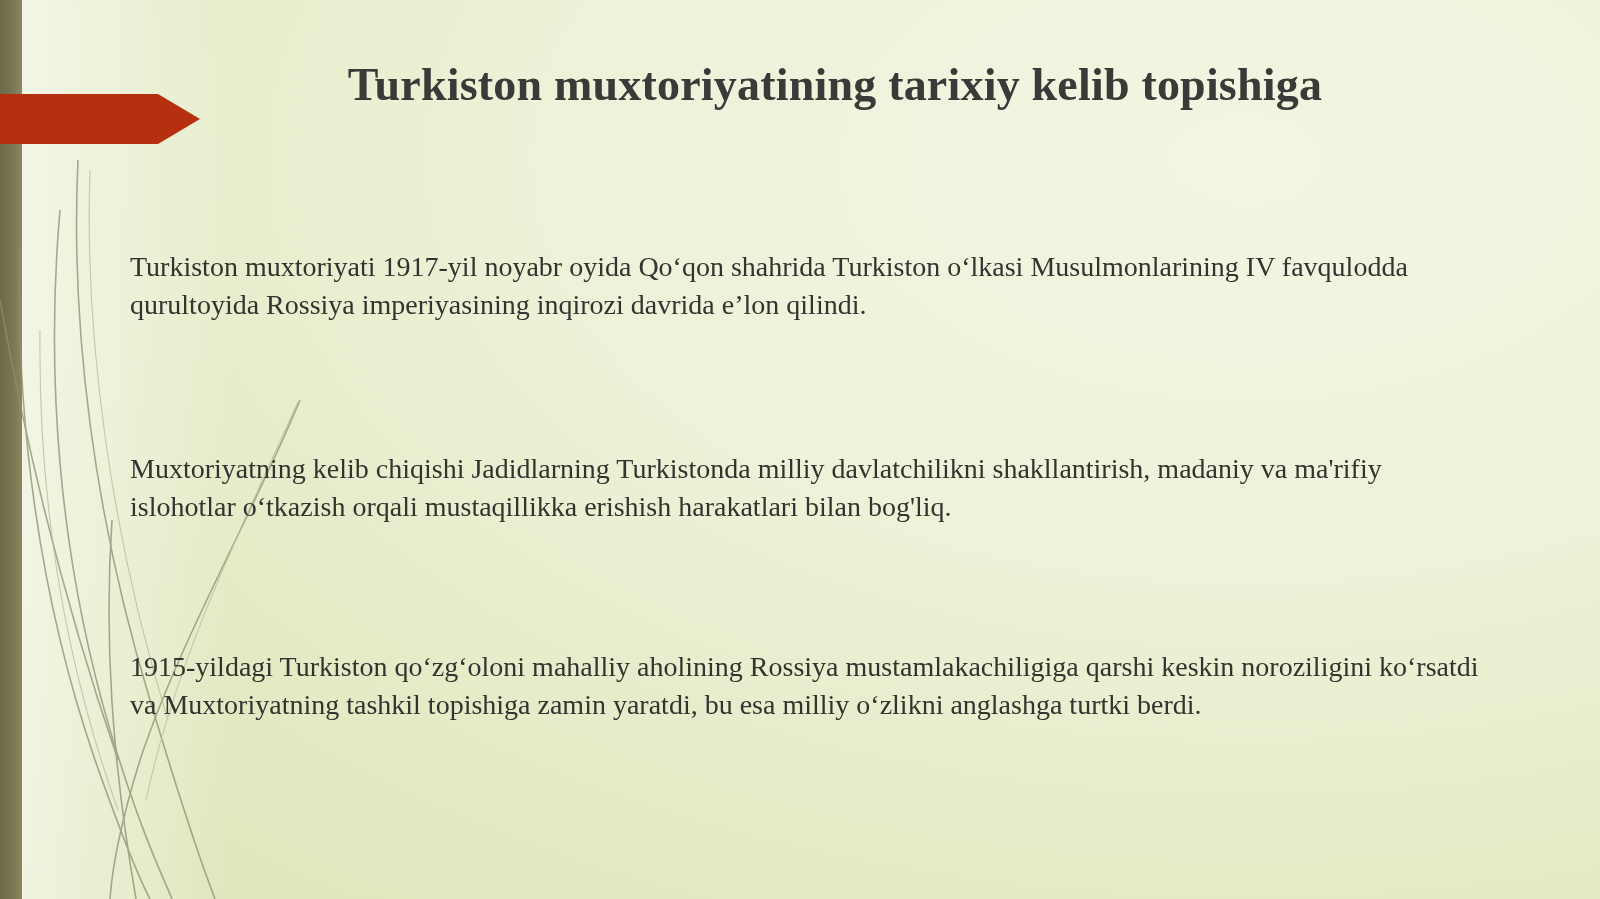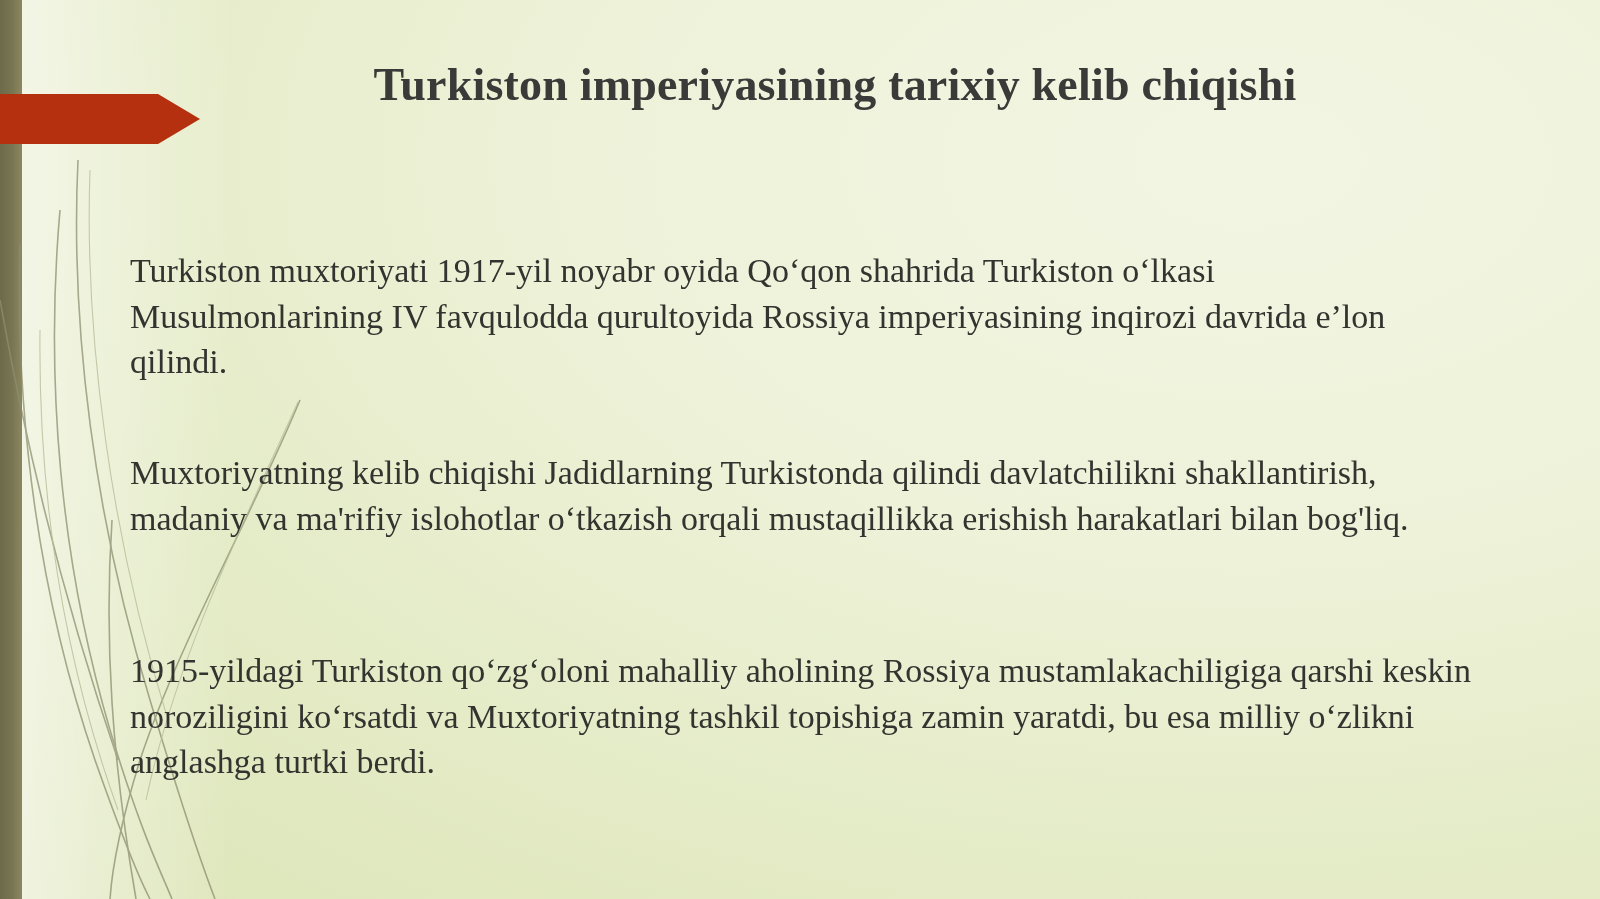--- a/index.html
+++ b/index.html
@@ -75,21 +75,21 @@
     letter-spacing: 0.2px;
     padding-left: 70px;
     box-sizing: border-box;
   }
 
   .body-block {
     position: absolute;
     left: 130px;
     width: 1360px;
     color: #33332f;
-    font-size: 34px;
+    font-size: 28px;
     line-height: 1.34;
   }
   .p1 { top: 248px; width: 1300px; }
   .p2 { top: 450px; width: 1340px; }
   .p3 { top: 648px; width: 1360px; }
 </style>
 </head>
 <body>
 
 <div class="slide">
@@ -110,19 +110,19 @@
       <path d="M90 170 C 84 340, 112 540, 168 720"></path>
       <path d="M40 330 C 38 500, 64 660, 118 810"></path>
       <path d="M298 402 C 240 530, 176 660, 146 800"></path>
     </g>
   </svg>
 
   <svg class="arrow-banner" viewBox="0 0 200 62" preserveAspectRatio="none">
     <polygon points="0,6 158,6 200,31 158,56 0,56" fill="#b5300f"></polygon>
   </svg>
 
-  <div class="title">Turkiston imperiyasining tarixiy kelib chiqishi</div>
+  <div class="title">Turkiston muxtoriyatining tarixiy kelib topishiga</div>
 
   <div class="body-block p1">Turkiston muxtoriyati 1917-yil noyabr oyida Qo‘qon shahrida Turkiston o‘lkasi Musulmonlarining IV favqulodda qurultoyida Rossiya imperiyasining inqirozi davrida e’lon qilindi.</div>
-  <div class="body-block p2">Muxtoriyatning kelib chiqishi Jadidlarning Turkistonda qilindi davlatchilikni shakllantirish, madaniy va ma'rifiy islohotlar o‘tkazish orqali mustaqillikka erishish harakatlari bilan bog'liq.</div>
+  <div class="body-block p2">Muxtoriyatning kelib chiqishi Jadidlarning Turkistonda milliy davlatchilikni shakllantirish, madaniy va ma'rifiy islohotlar o‘tkazish orqali mustaqillikka erishish harakatlari bilan bog'liq.</div>
   <div class="body-block p3">1915-yildagi Turkiston qo‘zg‘oloni mahalliy aholining Rossiya mustamlakachiligiga qarshi keskin noroziligini ko‘rsatdi va Muxtoriyatning tashkil topishiga zamin yaratdi, bu esa milliy o‘zlikni anglashga turtki berdi.</div>
 
 </div>
 
 </body></html>

